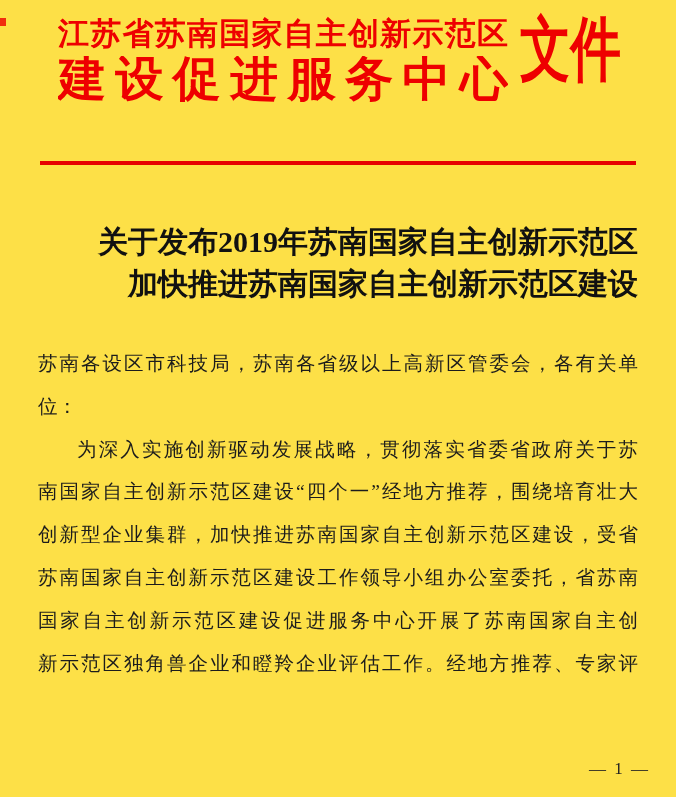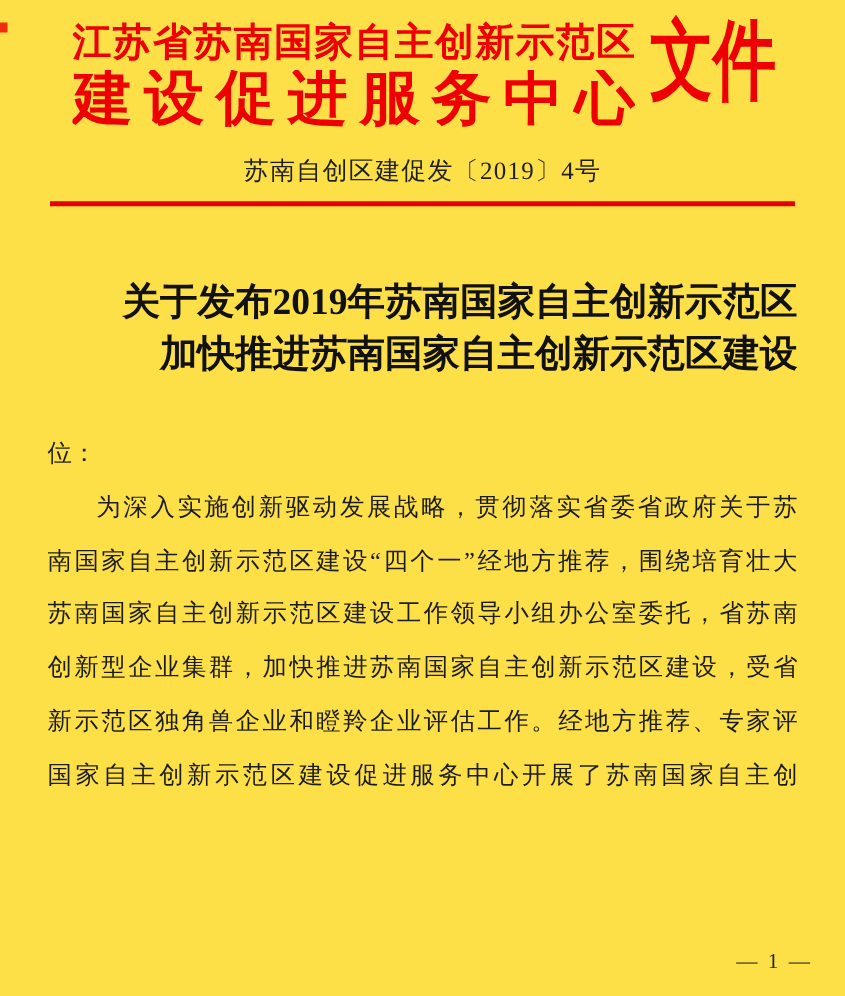--- a/index.html
+++ b/index.html
@@ -81,34 +81,34 @@
 
   <div class="corner-mark"></div>
 
   <div class="org">
     <div class="org-line1">江苏省苏南国家自主创新示范区</div>
     <div class="org-line2">建设促进服务中心</div>
   </div>
 
   <div class="doc-type">文件</div>
 
-  <div class="doc-number">苏南自创区建促发〔2019〕4号</div>
 
   <div class="red-rule"></div>
 
   <div class="title">
     <div>关于发布2019年苏南国家自主创新示范区</div>
     <div>加快推进苏南国家自主创新示范区建设</div>
   </div>
 
   <div class="body-text">
+    <div class="line just">苏南各设区市科技局，苏南各省级以上高新区管委会，各有关单</div>
     <div class="line">位：</div>
     <div class="line just indent">为深入实施创新驱动发展战略，贯彻落实省委省政府关于苏</div>
     <div class="line just">南国家自主创新示范区建设“四个一”经地方推荐，围绕培育壮大</div>
+    <div class="line just">创新型企业集群，加快推进苏南国家自主创新示范区建设，受省</div>
     <div class="line just">苏南国家自主创新示范区建设工作领导小组办公室委托，省苏南</div>
-    <div class="line just">创新型企业集群，加快推进苏南国家自主创新示范区建设，受省</div>
+    <div class="line just">国家自主创新示范区建设促进服务中心开展了苏南国家自主创</div>
     <div class="line just">新示范区独角兽企业和瞪羚企业评估工作。经地方推荐、专家评</div>
-    <div class="line just">国家自主创新示范区建设促进服务中心开展了苏南国家自主创</div>
   </div>
 
   <div class="page-number">— 1 —</div>
 
 </div>
 
 </body></html>

